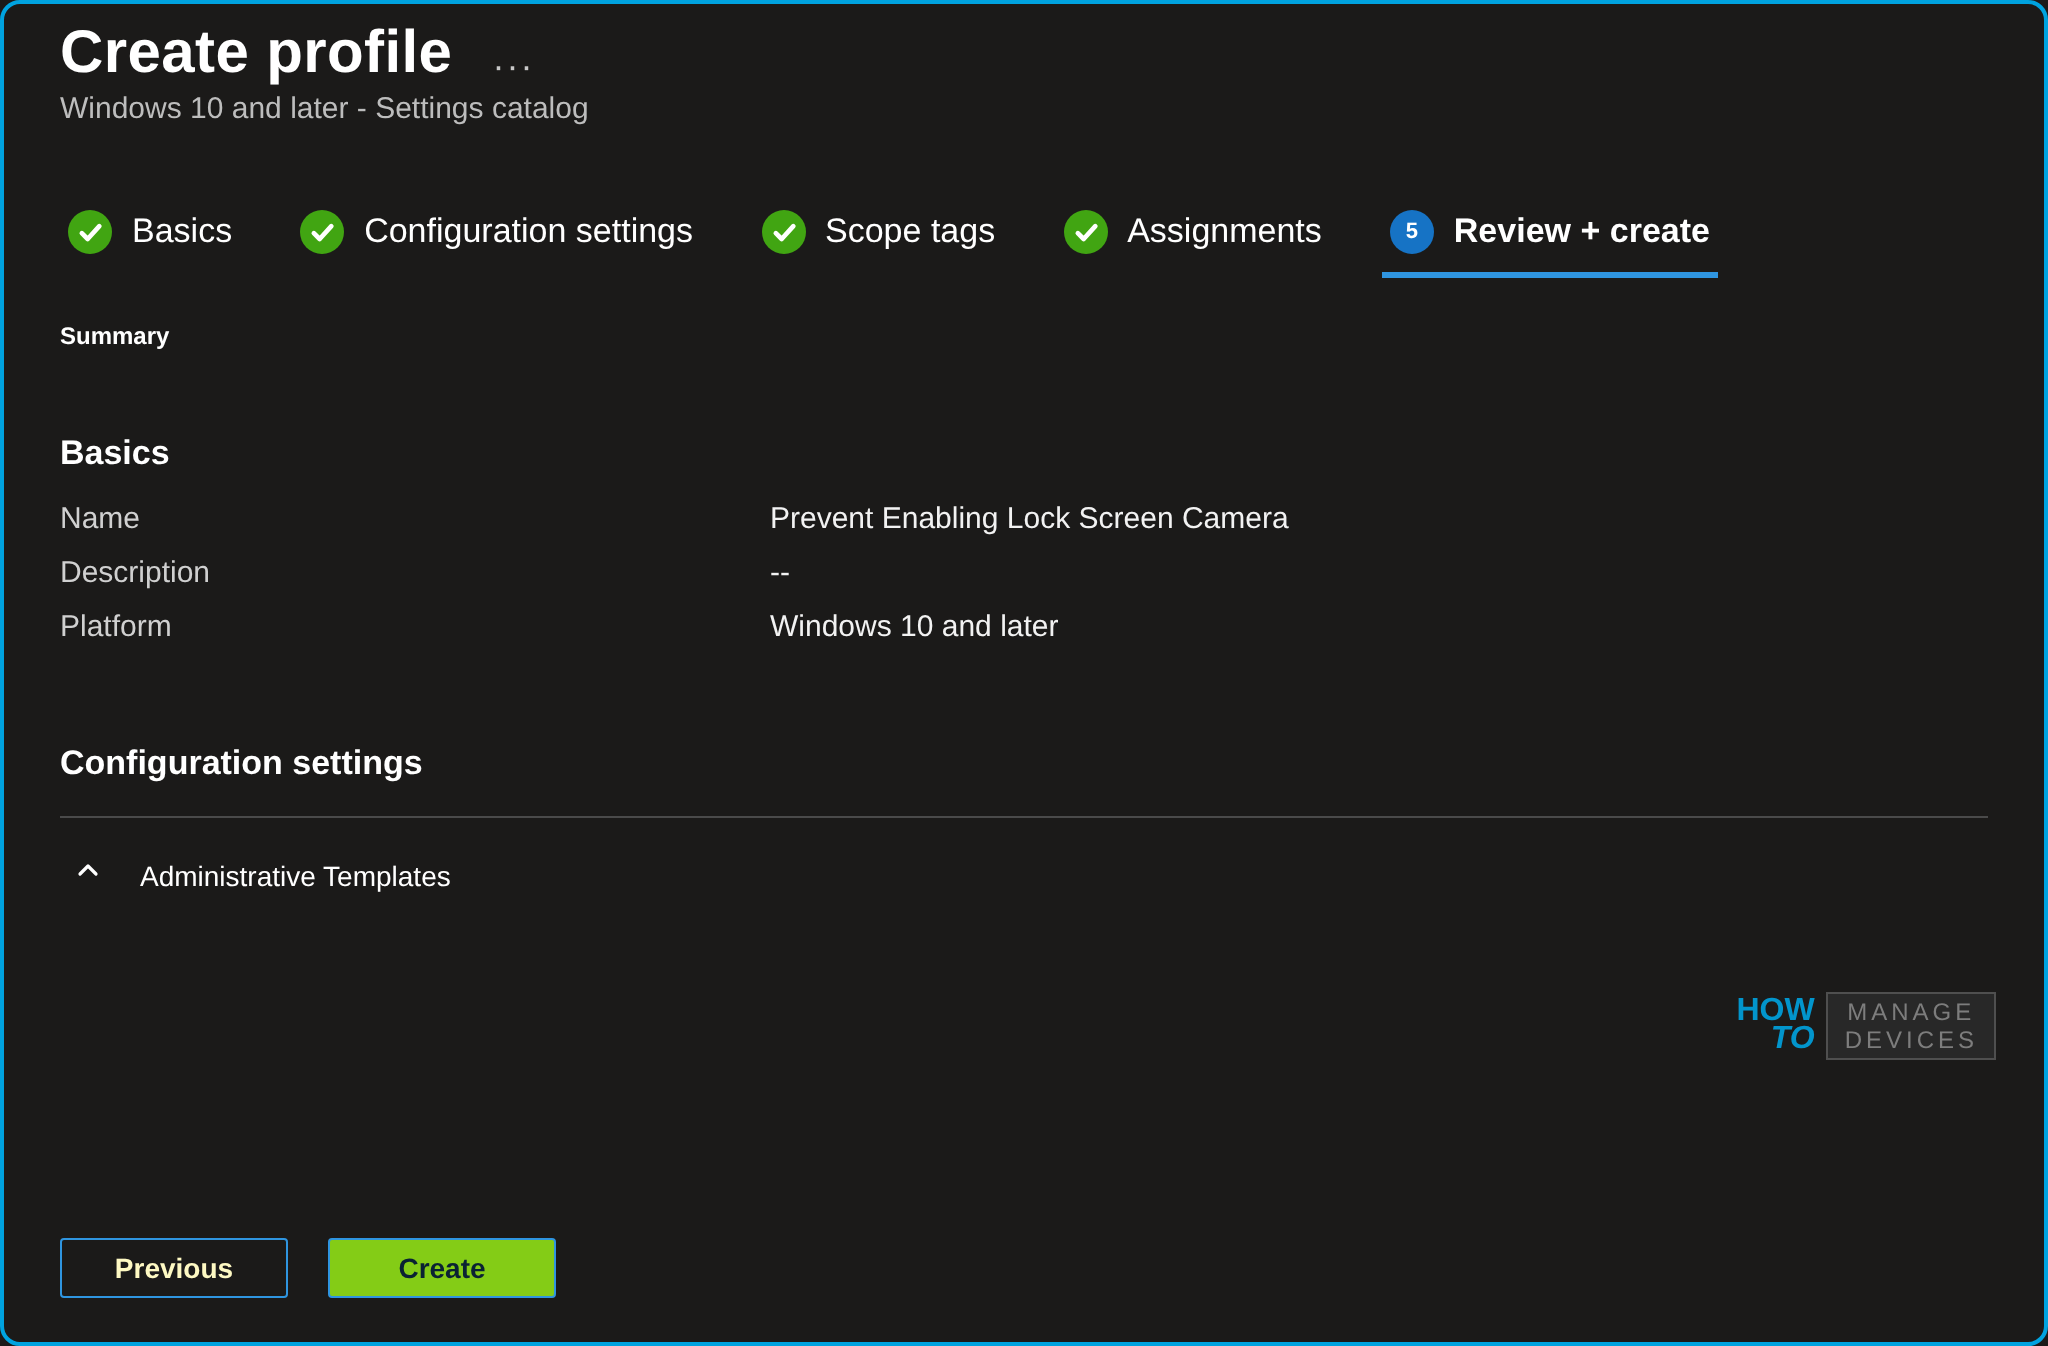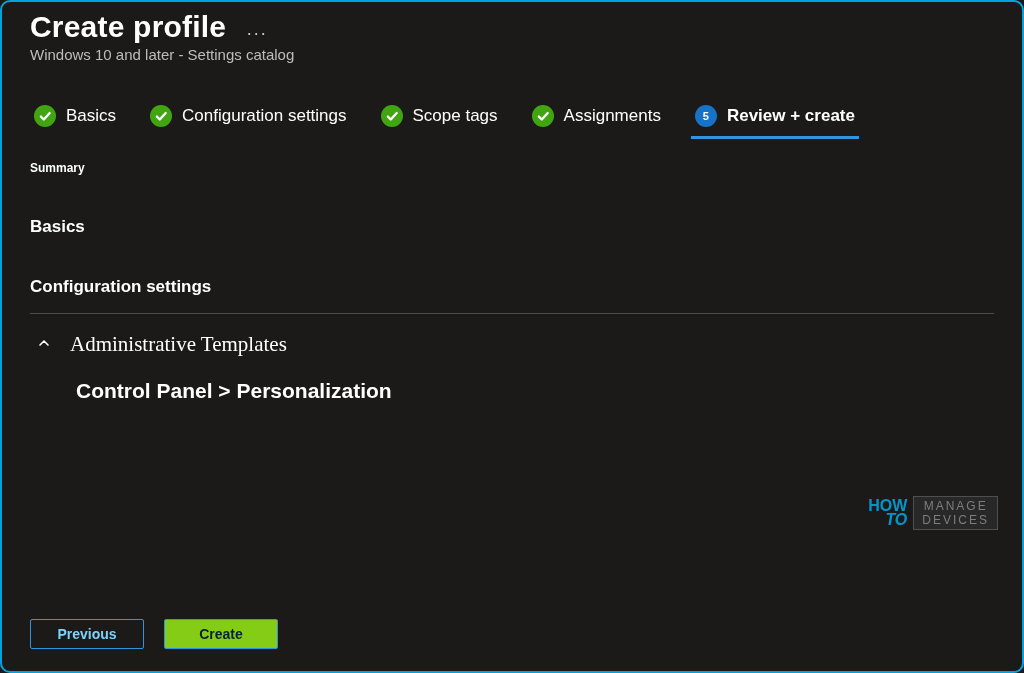--- a/index.html
+++ b/index.html
@@ -95,21 +95,21 @@
   .divider { border: none; border-top: 1px solid #4a4a4a; margin-top: 16px; }
   .accordion {
     display: flex;
     align-items: center;
     gap: 18px;
     margin-top: 18px;
     padding-left: 6px;
   }
   .chevron { display: inline-block; }
   .chevron svg { width: 16px; height: 16px; }
-  .accordion-label { font-size: 21px; font-family: Liberation Serif, serif; }
+  .accordion-label { font-size: 14px; }
   .category-path {
     font-size: 21px;
     font-weight: 700;
     margin-top: 22px;
     padding-left: 46px;
   }
   .footer {
     position: absolute;
     bottom: 22px;
     left: 28px;
@@ -123,21 +123,21 @@
     font-weight: 600;
     border-radius: 2px;
     cursor: pointer;
     display: flex;
     align-items: center;
     justify-content: center;
   }
   .btn-secondary {
     background: transparent;
     border: 1px solid #2f95e0;
-    color: #7dd3fc;
+    color: #fef9c3;
   }
   .btn-primary {
     background: #84cc16;
     border: 1px solid #2f95e0;
     color: #0a2233;
   }
   .watermark {
     position: absolute;
     right: 24px;
     top: 494px;
@@ -214,34 +214,47 @@
     <div class="wiz-step active">
       <div class="step-badge current">5</div>
       <div class="step-label">Review + create</div>
     </div>
   </div>
 
   <div class="section-title" style="margin-top:24px;">Summary</div>
 
   <div class="section-title small">Basics</div>
 
+  <div class="kv-rows">
+    <div class="kv-row">
+      <div class="kv-key">Name</div>
+      <div class="kv-val">Prevent Enabling Lock Screen Camera</div>
+    </div>
+    <div class="kv-row">
+      <div class="kv-key">Description</div>
+      <div class="kv-val">--</div>
+    </div>
+    <div class="kv-row">
+      <div class="kv-key">Platform</div>
+      <div class="kv-val">Windows 10 and later</div>
+    </div>
+  </div>
 
   <div class="config-title">Configuration settings</div>
   <hr class="divider">
 
   <div class="accordion">
     <span class="chevron">
       <svg viewBox="0 0 24 24" fill="none" stroke="#ffffff" stroke-width="2.4" stroke-linecap="round" stroke-linejoin="round">
           <polyline points="6 15 12 9 18 15"></polyline>
         </svg>
     </span>
     <span class="accordion-label">Administrative Templates</span>
   </div>
 
-  <div class="category-path">Control Panel &gt; Personalization</div>
 
   <div class="footer">
     <button class="btn btn-secondary">Previous</button>
     <button class="btn btn-primary">Create</button>
   </div>
 
   <div class="watermark">
     <div class="wm-how">
       <span class="h1">HOW</span>
       <span class="h2">TO</span>

